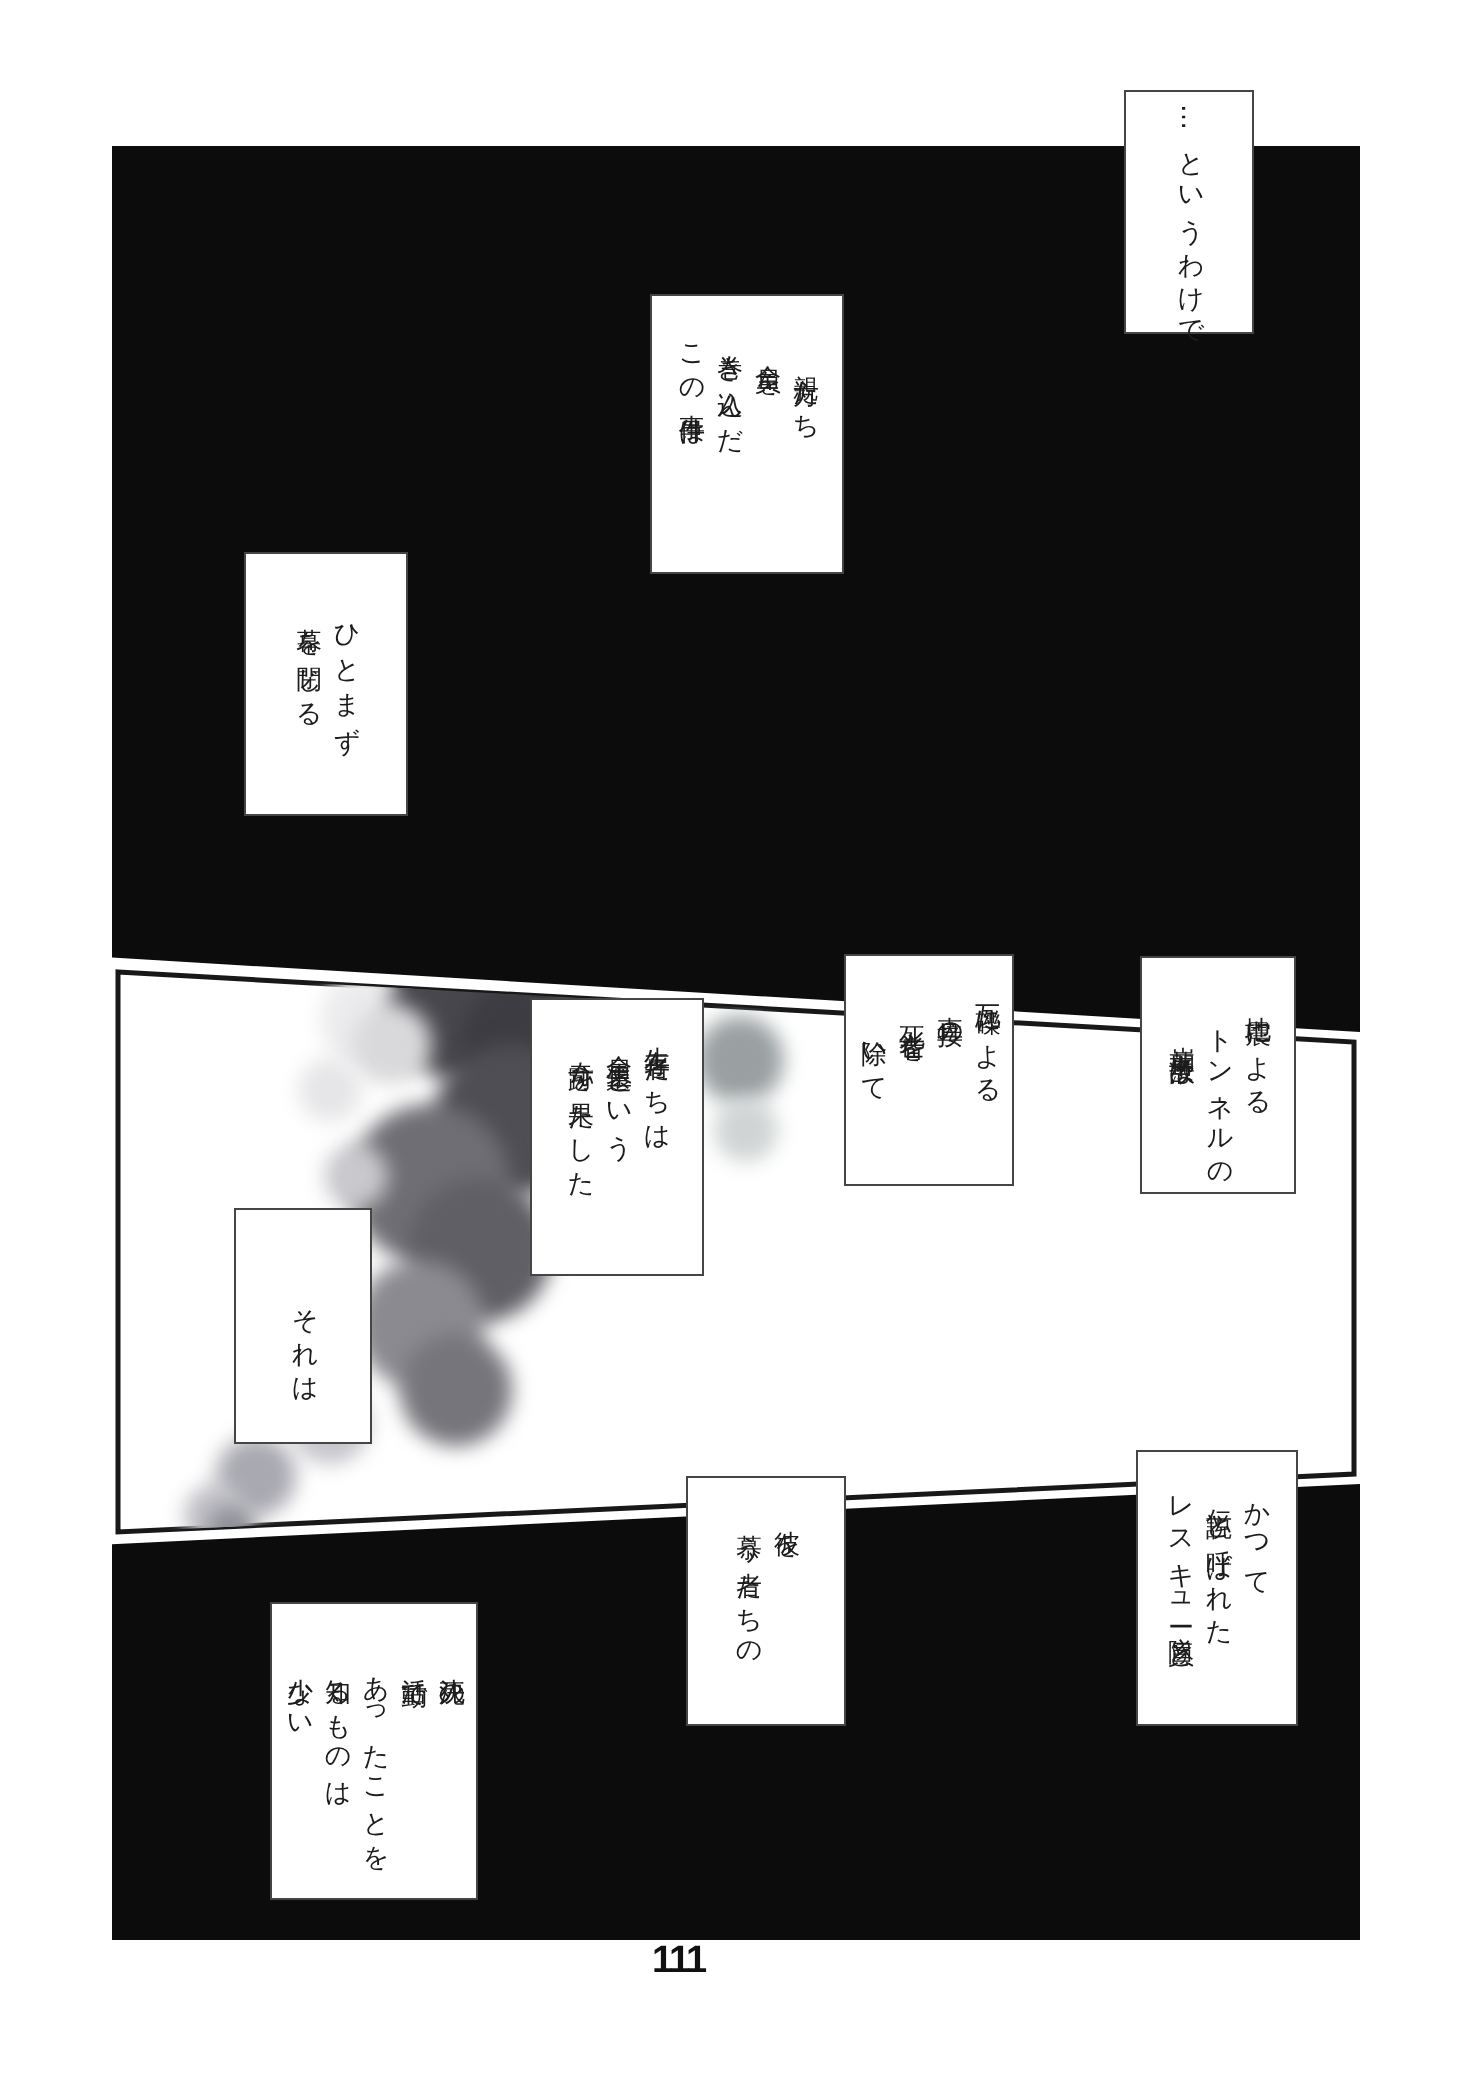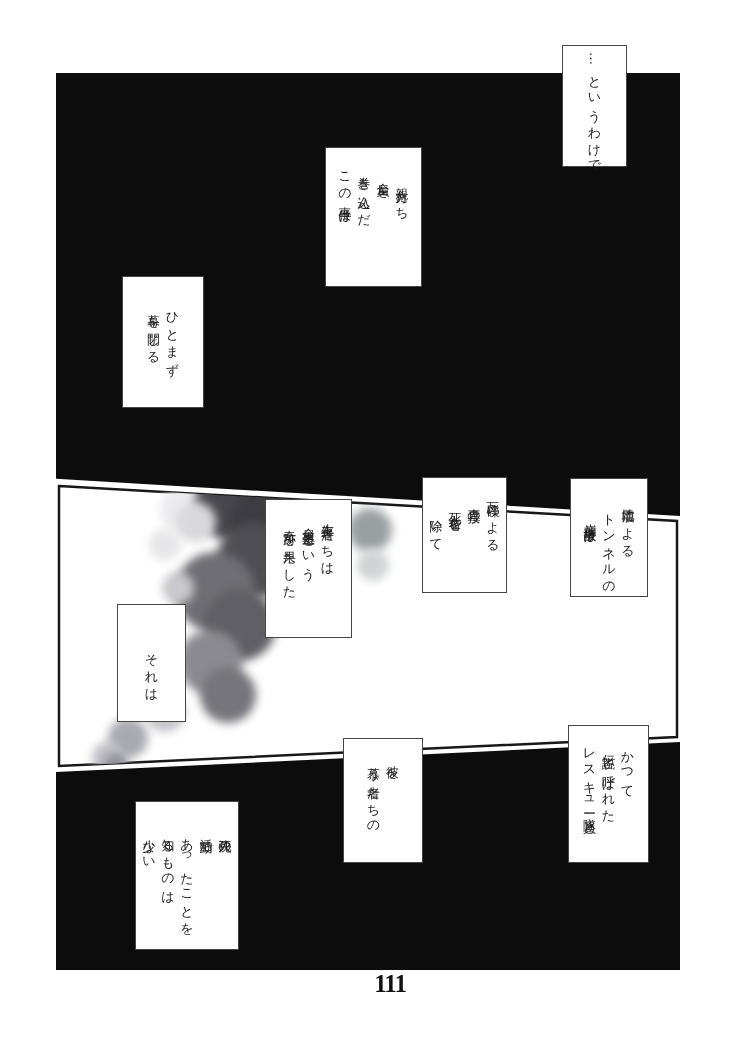--- a/index.html
+++ b/index.html
@@ -42,23 +42,23 @@
   }
   .vtext{
     writing-mode:vertical-rl;
     font-size:13px;line-height:19px;letter-spacing:2px;
     color:var(--ink);
     font-family:"DejaVu Sans","Liberation Sans",sans-serif;
   }
   .vtext div{white-space:nowrap;}
   .page-number{
     position:absolute;left:326px;top:970px;width:80px;
-    text-align:right;
-    font-family:Liberation Serif, serif;
-    font-weight:700;font-size:25px;color:#111;
+    text-align:left;
+    font-family:Liberation Sans, sans-serif;
+    font-weight:700;font-size:19px;color:#111;
     letter-spacing:-1px;
   }
 </style>
 </head>
 <body>
 
 <div class="page">
 
   <div class="panel panel-top"></div>
   <div class="panel panel-bottom"></div>

